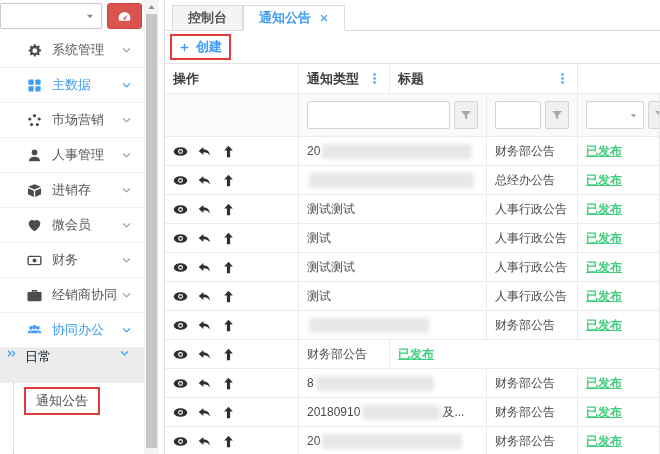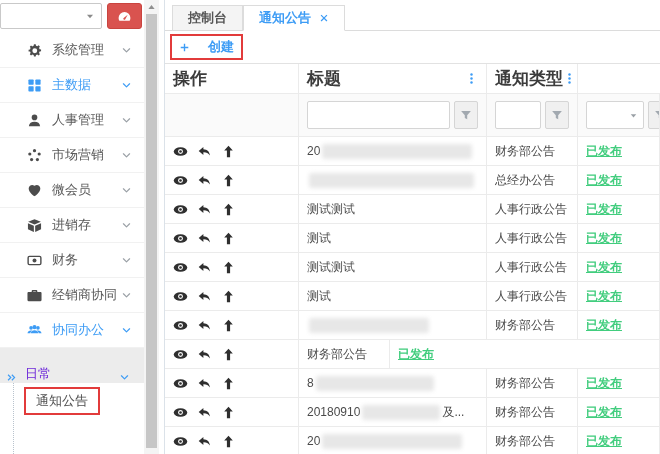--- a/index.html
+++ b/index.html
@@ -17,21 +17,21 @@
     border-radius:3px; color:#fff; display:flex; align-items:center; justify-content:center; cursor:pointer; }
   .dash-btn .icon { width:15px; height:15px; }
   .sb-item { height:35px; flex:none; display:flex; align-items:center; padding:0 10px 0 27px;
     border-bottom:1px solid #f1f1f1; color:#595959; font-size:13px; cursor:pointer; background:#fff; }
   .sb-item .icon { width:15px; height:15px; margin-right:10px; color:#4c4c4c; }
   .sb-item .sb-chev { width:11px; height:11px; margin-left:auto; margin-right:2px; color:#9aa0a6; }
   .sb-item.active, .sb-item.active .icon, .sb-item.active .sb-chev { color:#3d9cf5; }
   .sb-sub-wrap { flex:1; position:relative; }
   .sb-sub-wrap::before { content:""; position:absolute; left:13px; top:0; bottom:0;
     border-left:1px dotted #b9c3cd; }
-  .sb-sub { height:35px; background:#ececec; color:#6d28d9; display:flex; align-items:flex-end;
+  .sb-sub { height:35px; background:#ececec; color:#0f172a; display:flex; align-items:flex-start;
     padding:0 10px 0 6px; font-size:13px; cursor:pointer; position:relative; }
   .sb-sub .icon { width:11px; height:11px; margin-right:8px; color:#3d9cf5; }
   .sb-sub .sb-chev { margin-left:auto; margin-right:4px; width:11px; height:11px; }
   .sb-subitem { height:36px; display:flex; align-items:center; padding-left:24px; position:relative; }
   .red-box { border:2px solid #e23b3b; padding:3px 10px; color:#4f4f4f; font-size:13px; cursor:pointer; }
 
   
   .scrollcol { width:15px; flex:none; background:#f4f4f4; position:relative; }
   .scroll-up { position:absolute; top:0; left:0; width:15px; height:14px; color:#8f8f8f;
     display:flex; align-items:center; justify-content:center; cursor:pointer; }
@@ -45,27 +45,27 @@
     border-bottom:1px solid #dcdcdc;text-align:center; }
   .tab { height:26px; display:flex; align-items:center; padding:0 15px; font-size:13px;
     font-weight:700; margin-bottom:-1px; cursor:pointer; }
   .tab.inactive { background:#f4f4f4; border:1px solid #dcdcdc; color:#555; }
   .tab.active { background:#fff; border:1px solid #dcdcdc; border-bottom:1px solid #fff; color:#3d9cf5; gap:8px; }
   .tab .icon { width:10px; height:10px; color:#3d9cf5; }
 
   .toolbar { height:32px; flex:none; display:flex; align-items:center; padding-left:5px; }
   .create-box { border:2px solid #e23b3b; padding:2px 7px; }
   .create-link { color:#3d9cf5; font-size:13px; font-weight:700; display:flex; align-items:center;
-    gap:18px; cursor:pointer; text-decoration:none; }
+    gap:6px; cursor:pointer; text-decoration:none; }
   .create-link .icon { width:11px; height:11px; }
 
   
   .grid { flex:1; border-top:1px solid #e2e2e2; font-size:12px; color:#4a4a4a; overflow:hidden; }
   .g-row { display:flex; border-bottom:1px solid #ebebeb; height:29px; }
-  .g-row.g-head { height:30px; font-weight:700; color:#3c3c3c; font-size:17px;text-align:center; }
+  .g-row.g-head { height:30px; font-weight:700; color:#3c3c3c; font-size:13px;text-align:center; }
   .g-row.g-filter { height:43px; background:#fafafa; }
   .cell { border-right:1px solid #ebebeb; display:flex; align-items:center; padding:0 8px;
     overflow:hidden; white-space:nowrap; }
   .c-op { width:134px; flex:none; }
   .c-title { width:188px; flex:none; }
   .c-type { width:91px; flex:none; }
   .c-status { flex:1; min-width:0; }
   .col-menu { margin-left:auto; width:13px; height:13px; color:#3d9cf5; flex:none; cursor:pointer; }
   .f-input { flex:1; min-width:0; height:28px; border:1px solid #d5d5d5; border-radius:2px;
     background:#fff; margin-right:4px; padding:0 5px; font-size:12px; }
@@ -131,70 +131,70 @@
           <span>主数据</span>
           <span class="icon sb-chev">
             <svg viewBox="0 0 16 16">
               <polyline points="3.5,5.5 8,10 12.5,5.5" fill="none" stroke="currentColor" stroke-width="1.7" stroke-linecap="round" stroke-linejoin="round"></polyline>
             </svg>
           </span>
         </div>
         <div class="sb-item">
           <span class="icon">
             <svg viewBox="0 0 16 16" fill="currentColor">
-              <circle cx="8" cy="4.7" r="3"></circle>
-              <path d="M2 14c.3-3 2.6-4.6 6-4.6s5.7 1.6 6 4.6H2z"></path>
-            </svg>
-          </span>
-          <span>人事管理</span>
-          <span class="icon sb-chev">
-            <svg viewBox="0 0 16 16">
-              <polyline points="3.5,5.5 8,10 12.5,5.5" fill="none" stroke="currentColor" stroke-width="1.7" stroke-linecap="round" stroke-linejoin="round"></polyline>
-            </svg>
-          </span>
-        </div>
-        <div class="sb-item">
-          <span class="icon">
-            <svg viewBox="0 0 16 16" fill="currentColor">
               <circle cx="8" cy="2.8" r="1.7"></circle>
               <circle cx="3" cy="6.4" r="1.7"></circle>
               <circle cx="13" cy="6.4" r="1.7"></circle>
               <circle cx="4.9" cy="12.3" r="1.7"></circle>
               <circle cx="11.1" cy="12.3" r="1.7"></circle>
             </svg>
           </span>
           <span>市场营销</span>
           <span class="icon sb-chev">
             <svg viewBox="0 0 16 16">
               <polyline points="3.5,5.5 8,10 12.5,5.5" fill="none" stroke="currentColor" stroke-width="1.7" stroke-linecap="round" stroke-linejoin="round"></polyline>
             </svg>
           </span>
         </div>
         <div class="sb-item">
           <span class="icon">
             <svg viewBox="0 0 16 16" fill="currentColor">
-              <path d="M8 14.2S1.8 10.2 1.8 5.9C1.8 3.7 3.5 2 5.7 2 7 2 8 2.9 8 2.9S9 2 10.3 2c2.2 0 3.9 1.7 3.9 3.9 0 4.3-6.2 8.3-6.2 8.3z"></path>
-            </svg>
-          </span>
-          <span>微会员</span>
+              <circle cx="8" cy="4.7" r="3"></circle>
+              <path d="M2 14c.3-3 2.6-4.6 6-4.6s5.7 1.6 6 4.6H2z"></path>
+            </svg>
+          </span>
+          <span>人事管理</span>
           <span class="icon sb-chev">
             <svg viewBox="0 0 16 16">
               <polyline points="3.5,5.5 8,10 12.5,5.5" fill="none" stroke="currentColor" stroke-width="1.7" stroke-linecap="round" stroke-linejoin="round"></polyline>
             </svg>
           </span>
         </div>
         <div class="sb-item">
           <span class="icon">
             <svg viewBox="0 0 16 16" fill="currentColor">
               <path d="M8 1.2l6.8 2.9L8 7 1.2 4.1 8 1.2z"></path>
               <path d="M1 5.6l6.3 2.7v6.5L1 12.1V5.6z"></path>
               <path d="M15 5.6L8.7 8.3v6.5l6.3-2.7V5.6z"></path>
             </svg>
           </span>
           <span>进销存</span>
+          <span class="icon sb-chev">
+            <svg viewBox="0 0 16 16">
+              <polyline points="3.5,5.5 8,10 12.5,5.5" fill="none" stroke="currentColor" stroke-width="1.7" stroke-linecap="round" stroke-linejoin="round"></polyline>
+            </svg>
+          </span>
+        </div>
+        <div class="sb-item">
+          <span class="icon">
+            <svg viewBox="0 0 16 16" fill="currentColor">
+              <path d="M8 14.2S1.8 10.2 1.8 5.9C1.8 3.7 3.5 2 5.7 2 7 2 8 2.9 8 2.9S9 2 10.3 2c2.2 0 3.9 1.7 3.9 3.9 0 4.3-6.2 8.3-6.2 8.3z"></path>
+            </svg>
+          </span>
+          <span>微会员</span>
           <span class="icon sb-chev">
             <svg viewBox="0 0 16 16">
               <polyline points="3.5,5.5 8,10 12.5,5.5" fill="none" stroke="currentColor" stroke-width="1.7" stroke-linecap="round" stroke-linejoin="round"></polyline>
             </svg>
           </span>
         </div>
         <div class="sb-item">
           <span class="icon">
             <svg viewBox="0 0 16 16">
               <rect x="1.2" y="3.6" width="13.6" height="8.8" rx="1.4" fill="none" stroke="currentColor" stroke-width="1.5"></rect>
@@ -298,40 +298,40 @@
           <span>创建</span>
         </a>
       </div>
     </div>
 
     <div class="grid">
       <div class="g-row g-head" id="grid-head">
           <div class="cell c-op">
             <span>操作</span>
           </div>
+          <div class="cell c-type">
+            <span>通知类型</span>
+            <span class="icon col-menu">
+              <svg viewBox="0 0 16 16" fill="currentColor">
+                <circle cx="8" cy="3" r="1.5"></circle>
+                <circle cx="8" cy="8" r="1.5"></circle>
+                <circle cx="8" cy="13" r="1.5"></circle>
+              </svg>
+            </span>
+          </div>
           <div class="cell c-title">
             <span>标题</span>
             <span class="icon col-menu">
               <svg viewBox="0 0 16 16" fill="currentColor">
                 <circle cx="8" cy="3" r="1.5"></circle>
                 <circle cx="8" cy="8" r="1.5"></circle>
                 <circle cx="8" cy="13" r="1.5"></circle>
               </svg>
             </span>
           </div>
-          <div class="cell c-type">
-            <span>通知类型</span>
-            <span class="icon col-menu">
-              <svg viewBox="0 0 16 16" fill="currentColor">
-                <circle cx="8" cy="3" r="1.5"></circle>
-                <circle cx="8" cy="8" r="1.5"></circle>
-                <circle cx="8" cy="13" r="1.5"></circle>
-              </svg>
-            </span>
-          </div>
         </div>
       <div class="g-row g-filter">
         <div class="cell c-op"></div>
         <div class="cell c-title">
           <input class="f-input" value="" style="">
           <button class="f-btn">
             <span class="icon">
                 <svg viewBox="0 0 16 16" fill="currentColor">
                   <path d="M1.5 2.5h13L9.6 8.3v5.2l-3.2-1.6V8.3L1.5 2.5z"></path>
                 </svg>

